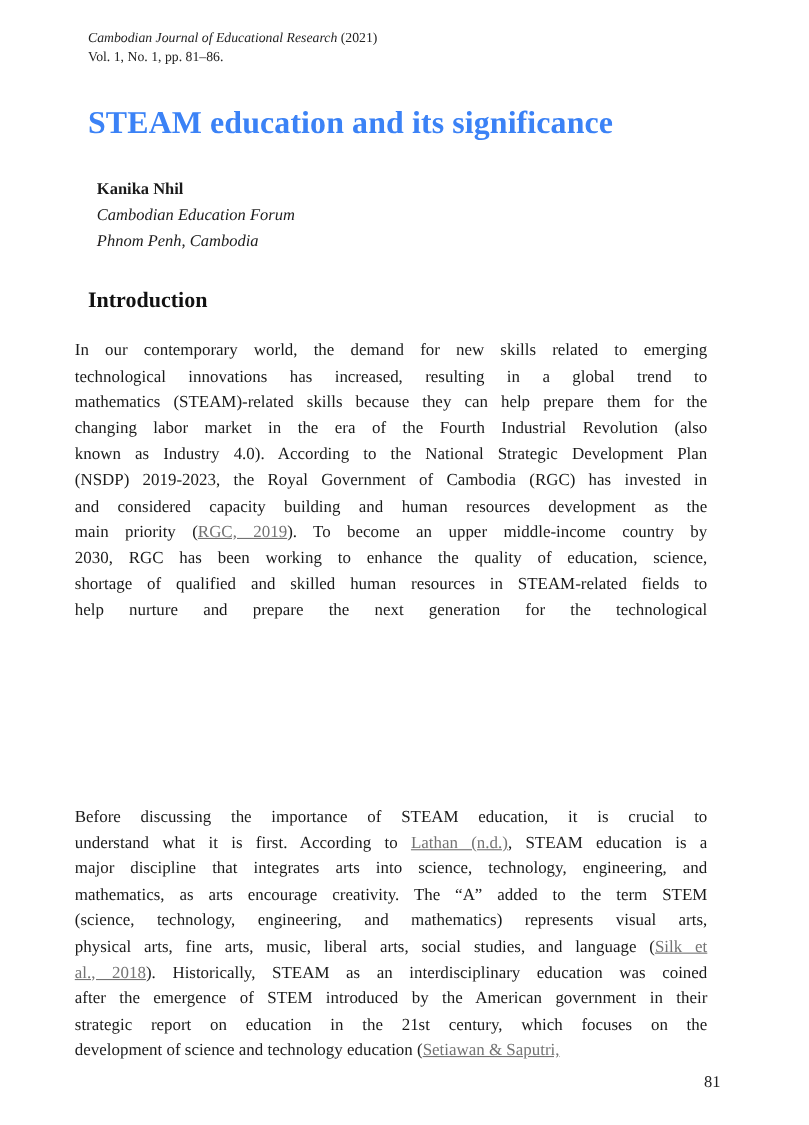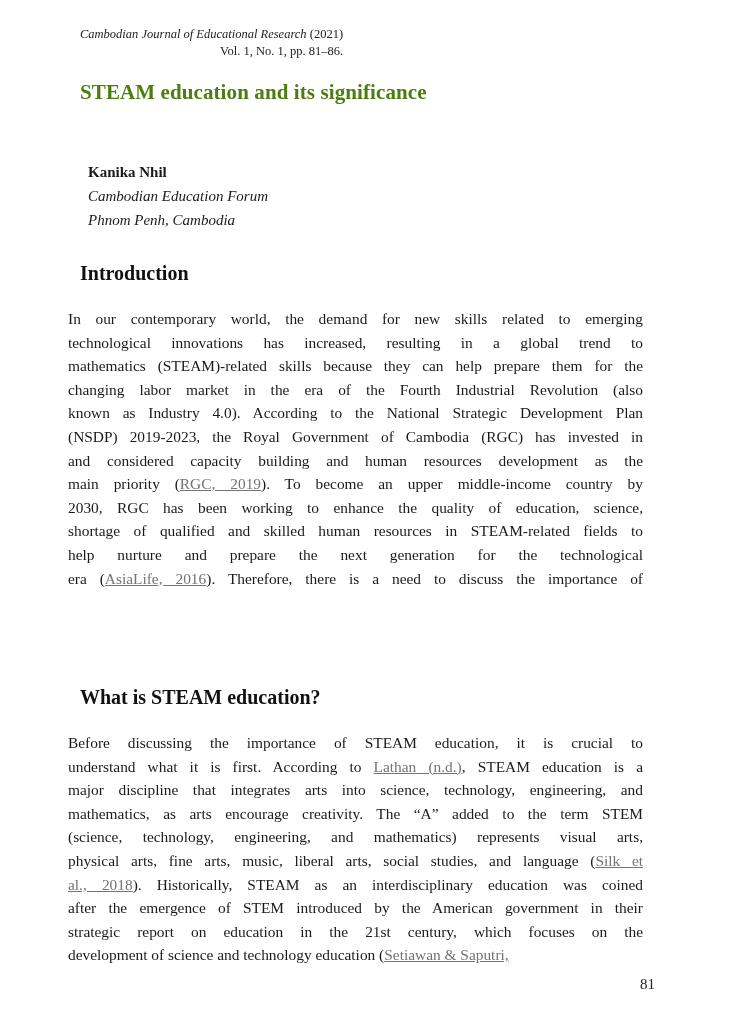--- a/index.html
+++ b/index.html
@@ -1,23 +1,23 @@
 <!DOCTYPE html>
 <html><head>
 <meta charset="utf-8">
 <style>
   html, body { margin: 0; padding: 0; background: #ffffff; }
   body { width: 735px; height: 1023px; position: relative; overflow: hidden;
          font-family: "DejaVu Serif", "Liberation Serif", serif; color: #1a1a1a; }
   .page { position: absolute; left: 0; top: 0; width: 735px; height: 1023px; }
   .journal { position: absolute; left: 80px; top: 26px; font-family: "Liberation Serif", serif;
-             font-size: 12.5px; line-height: 17px; color: #222; text-align: right; }
+             font-size: 12.5px; line-height: 17px; color: #222; }
   .journal .jt { font-style: italic; }
-  .title { position: absolute; left: 80px; top: 80px; margin: 0; font-family: "Liberation Serif", serif;
-           font-weight: bold; font-size: 21px; letter-spacing: 0.1px; color: #4d7c0f; }
+  .title { position: absolute; left: 80px; top: 96px; margin: 0; font-family: "Liberation Serif", serif;
+           font-weight: bold; font-size: 29px; letter-spacing: 0.1px; color: #3b82f6; }
   .author { position: absolute; left: 88px; top: 160px; font-family: "Liberation Serif", serif; font-size: 15px; line-height: 24px; }
   .author .name { font-weight: bold; }
   .author .aff { font-style: italic; }
   .h2 { position: absolute; left: 80px; font-family: "Liberation Serif", serif; font-weight: bold; font-size: 20px; margin: 0; color: #111; }
   .para { position: absolute; left: 68px; width: 575px; font-family: "Liberation Serif", serif;
           font-size: 15.4px; line-height: 23.6px; text-align: justify; margin: 0; color: #1a1a1a; }
   .para .line { display: block; text-align: justify; text-align-last: justify; white-space: nowrap; }
   .para .line.last { text-align-last: left; }
   a.cite { color: #737373; text-decoration: underline; }
   .pagenum { position: absolute; right: 80px; top: 976px; font-family: "Liberation Serif", serif; font-size: 15px; color: #222; }
@@ -49,24 +49,22 @@
       <span class="line">technological innovations has increased, resulting in a global trend to</span>
       <span class="line">mathematics (STEAM)-related skills because they can help prepare them for the</span>
       <span class="line">changing labor market in the era of the Fourth Industrial Revolution (also</span>
       <span class="line">known as Industry 4.0). According to the National Strategic Development Plan</span>
       <span class="line">(NSDP) 2019-2023, the Royal Government of Cambodia (RGC) has invested in</span>
       <span class="line">and considered capacity building and human resources development as the</span>
       <span class="line">main priority (<a class="cite">RGC, 2019</a>). To become an upper middle-income country by</span>
       <span class="line">2030, RGC has been working to enhance the quality of education, science,</span>
       <span class="line">shortage of qualified and skilled human resources in STEAM-related fields to</span>
       <span class="line">help nurture and prepare the next generation for the technological</span>
-      <span class="line">era (<a class="cite">AsiaLife, 2016</a>). Therefore, there is a need to discuss the importance of</span>
     </div>
 
-  <h2 class="h2" style="top:686px">What is STEAM education?</h2>
   <div class="para" style="top:731px">
       <span class="line">Before discussing the importance of STEAM education, it is crucial to</span>
       <span class="line">understand what it is first. According to <a class="cite">Lathan (n.d.)</a>, STEAM education is a</span>
       <span class="line">major discipline that integrates arts into science, technology, engineering, and</span>
       <span class="line">mathematics, as arts encourage creativity. The “A” added to the term STEM</span>
       <span class="line">(science, technology, engineering, and mathematics) represents visual arts,</span>
       <span class="line">physical arts, fine arts, music, liberal arts, social studies, and language (<a class="cite">Silk et</a></span>
       <span class="line"><a class="cite">al., 2018</a>). Historically, STEAM as an interdisciplinary education was coined</span>
       <span class="line">after the emergence of STEM  introduced by the American government in their</span>
       <span class="line">strategic report on education in the 21st century, which focuses on the</span>

